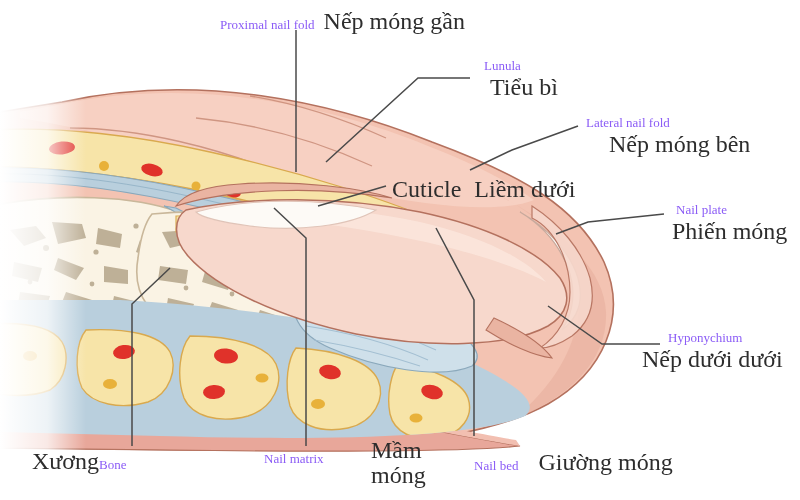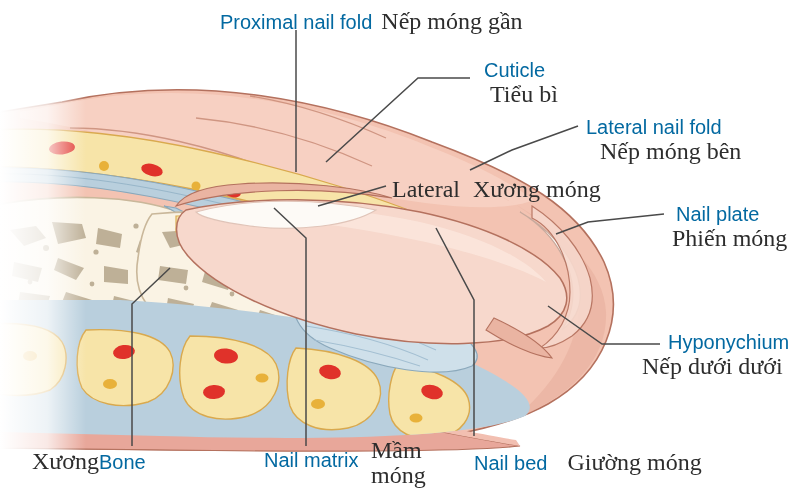--- a/index.html
+++ b/index.html
@@ -13,24 +13,24 @@
   #stage{position:relative;width:800px;height:500px;}
   #art{position:absolute;left:0;top:0;width:800px;height:500px;}
 
   .label{
     position:absolute;
     color:#2b2b2b;
     white-space:nowrap;
     line-height:1.12;
   }
   .en{
-    font-family:Liberation Sans, sans-serif;
-    font-size:20px;
+    font-family:Liberation Serif, serif;
+    font-size:13px;
     font-weight:400;
-    color:#0369a1;
+    color:#8b5cf6;
   }
   .vi{
     font-family:"Liberation Serif", serif;
     font-size:24px;
     font-weight:400;
     color:#2d2d2d;
   }
   .row{display:flex;align-items:baseline;gap:9px;}
   .stack{display:flex;flex-direction:column;}
 </style>
@@ -315,36 +315,36 @@
 
   <div class="label" style="left:220px;top:8px;">
     <div class="row">
       <span class="en">Proximal nail fold</span>
       <span class="vi">Nếp móng gần</span>
     </div>
   </div>
 
   <div class="label" style="left:484px;top:59px;">
     <div class="stack">
-      <span class="en">Cuticle</span>
+      <span class="en">Lunula</span>
       <span class="vi" style="margin-left:6px;font-family:Liberation Serif, serif;">Tiểu bì</span>
     </div>
   </div>
 
   <div class="label" style="left:586px;top:116px;">
     <div class="stack">
       <span class="en">Lateral nail fold</span>
-      <span class="vi" style="margin-left:14px;">Nếp móng bên</span>
+      <span class="vi" style="margin-left:23px;">Nếp móng bên</span>
     </div>
   </div>
 
   <div class="label" style="left:392px;top:176px;">
     <div class="row" style="gap:13px;">
-      <span class="vi">Lateral</span>
-      <span class="vi">Xương móng</span>
+      <span class="vi">Cuticle</span>
+      <span class="vi">Liềm dưới</span>
     </div>
   </div>
 
   <div class="label" style="left:676px;top:203px;">
     <div class="stack">
       <span class="en">Nail plate</span>
       <span class="vi" style="margin-left:-4px;">Phiến móng</span>
     </div>
   </div>
 

